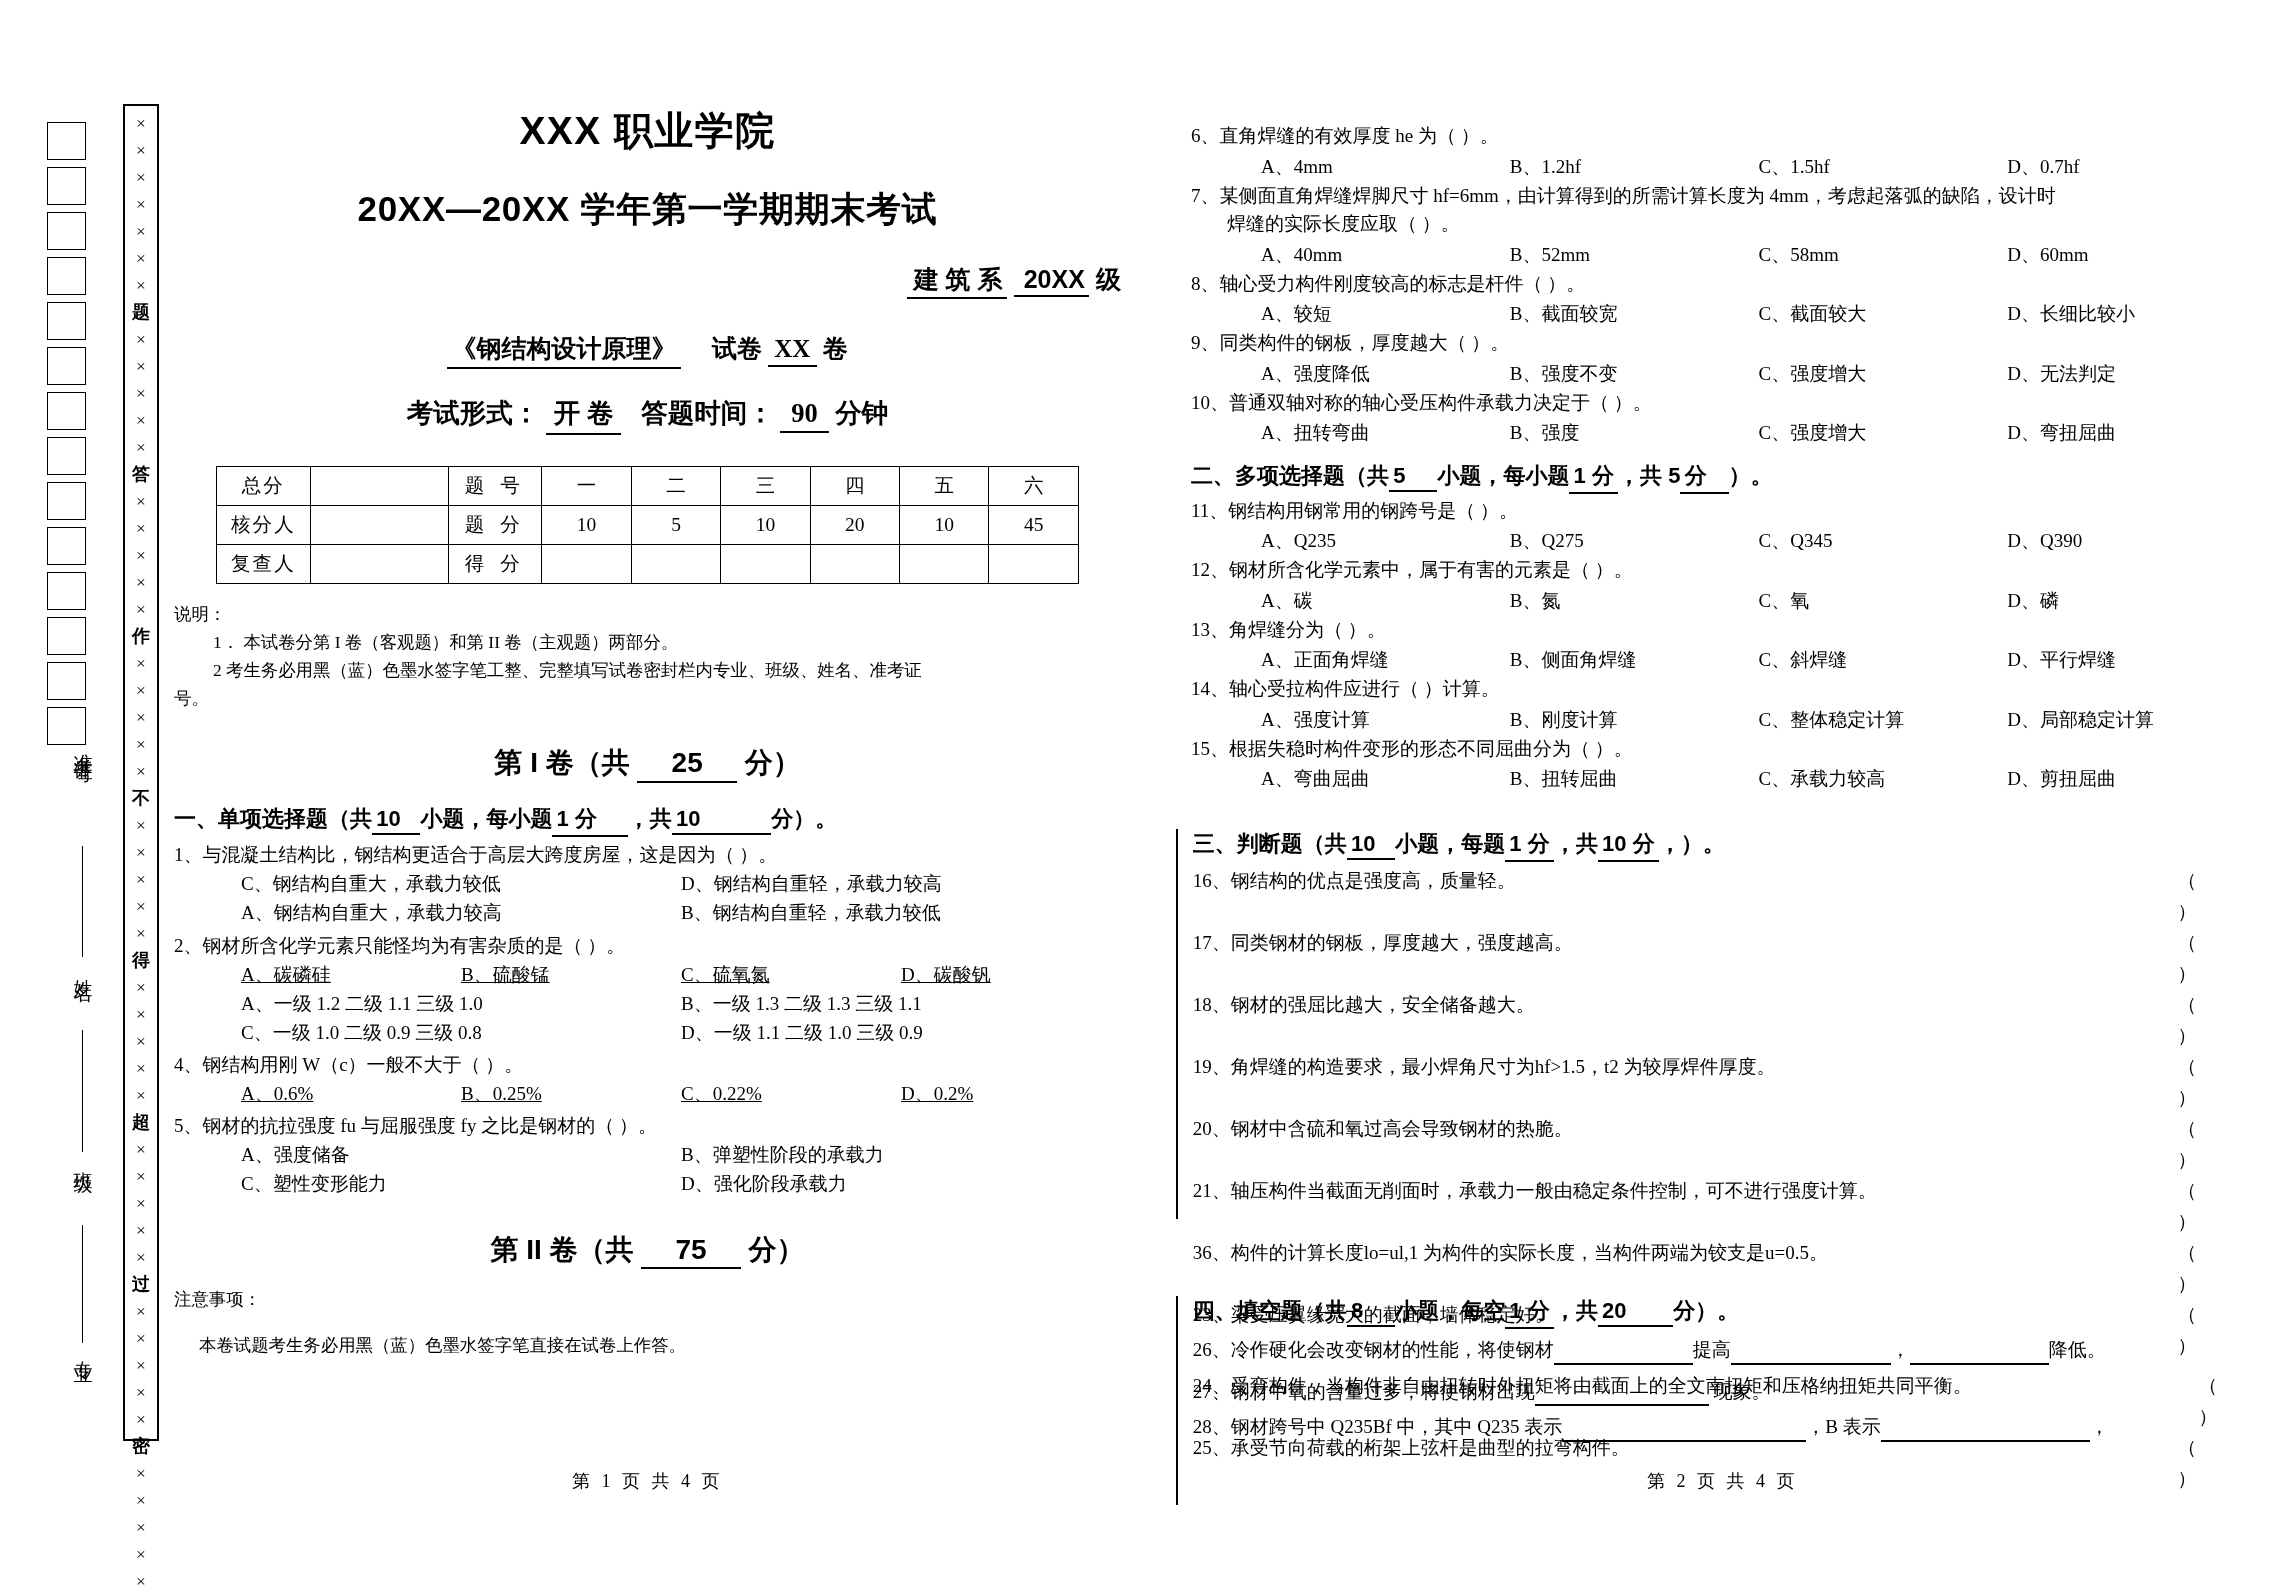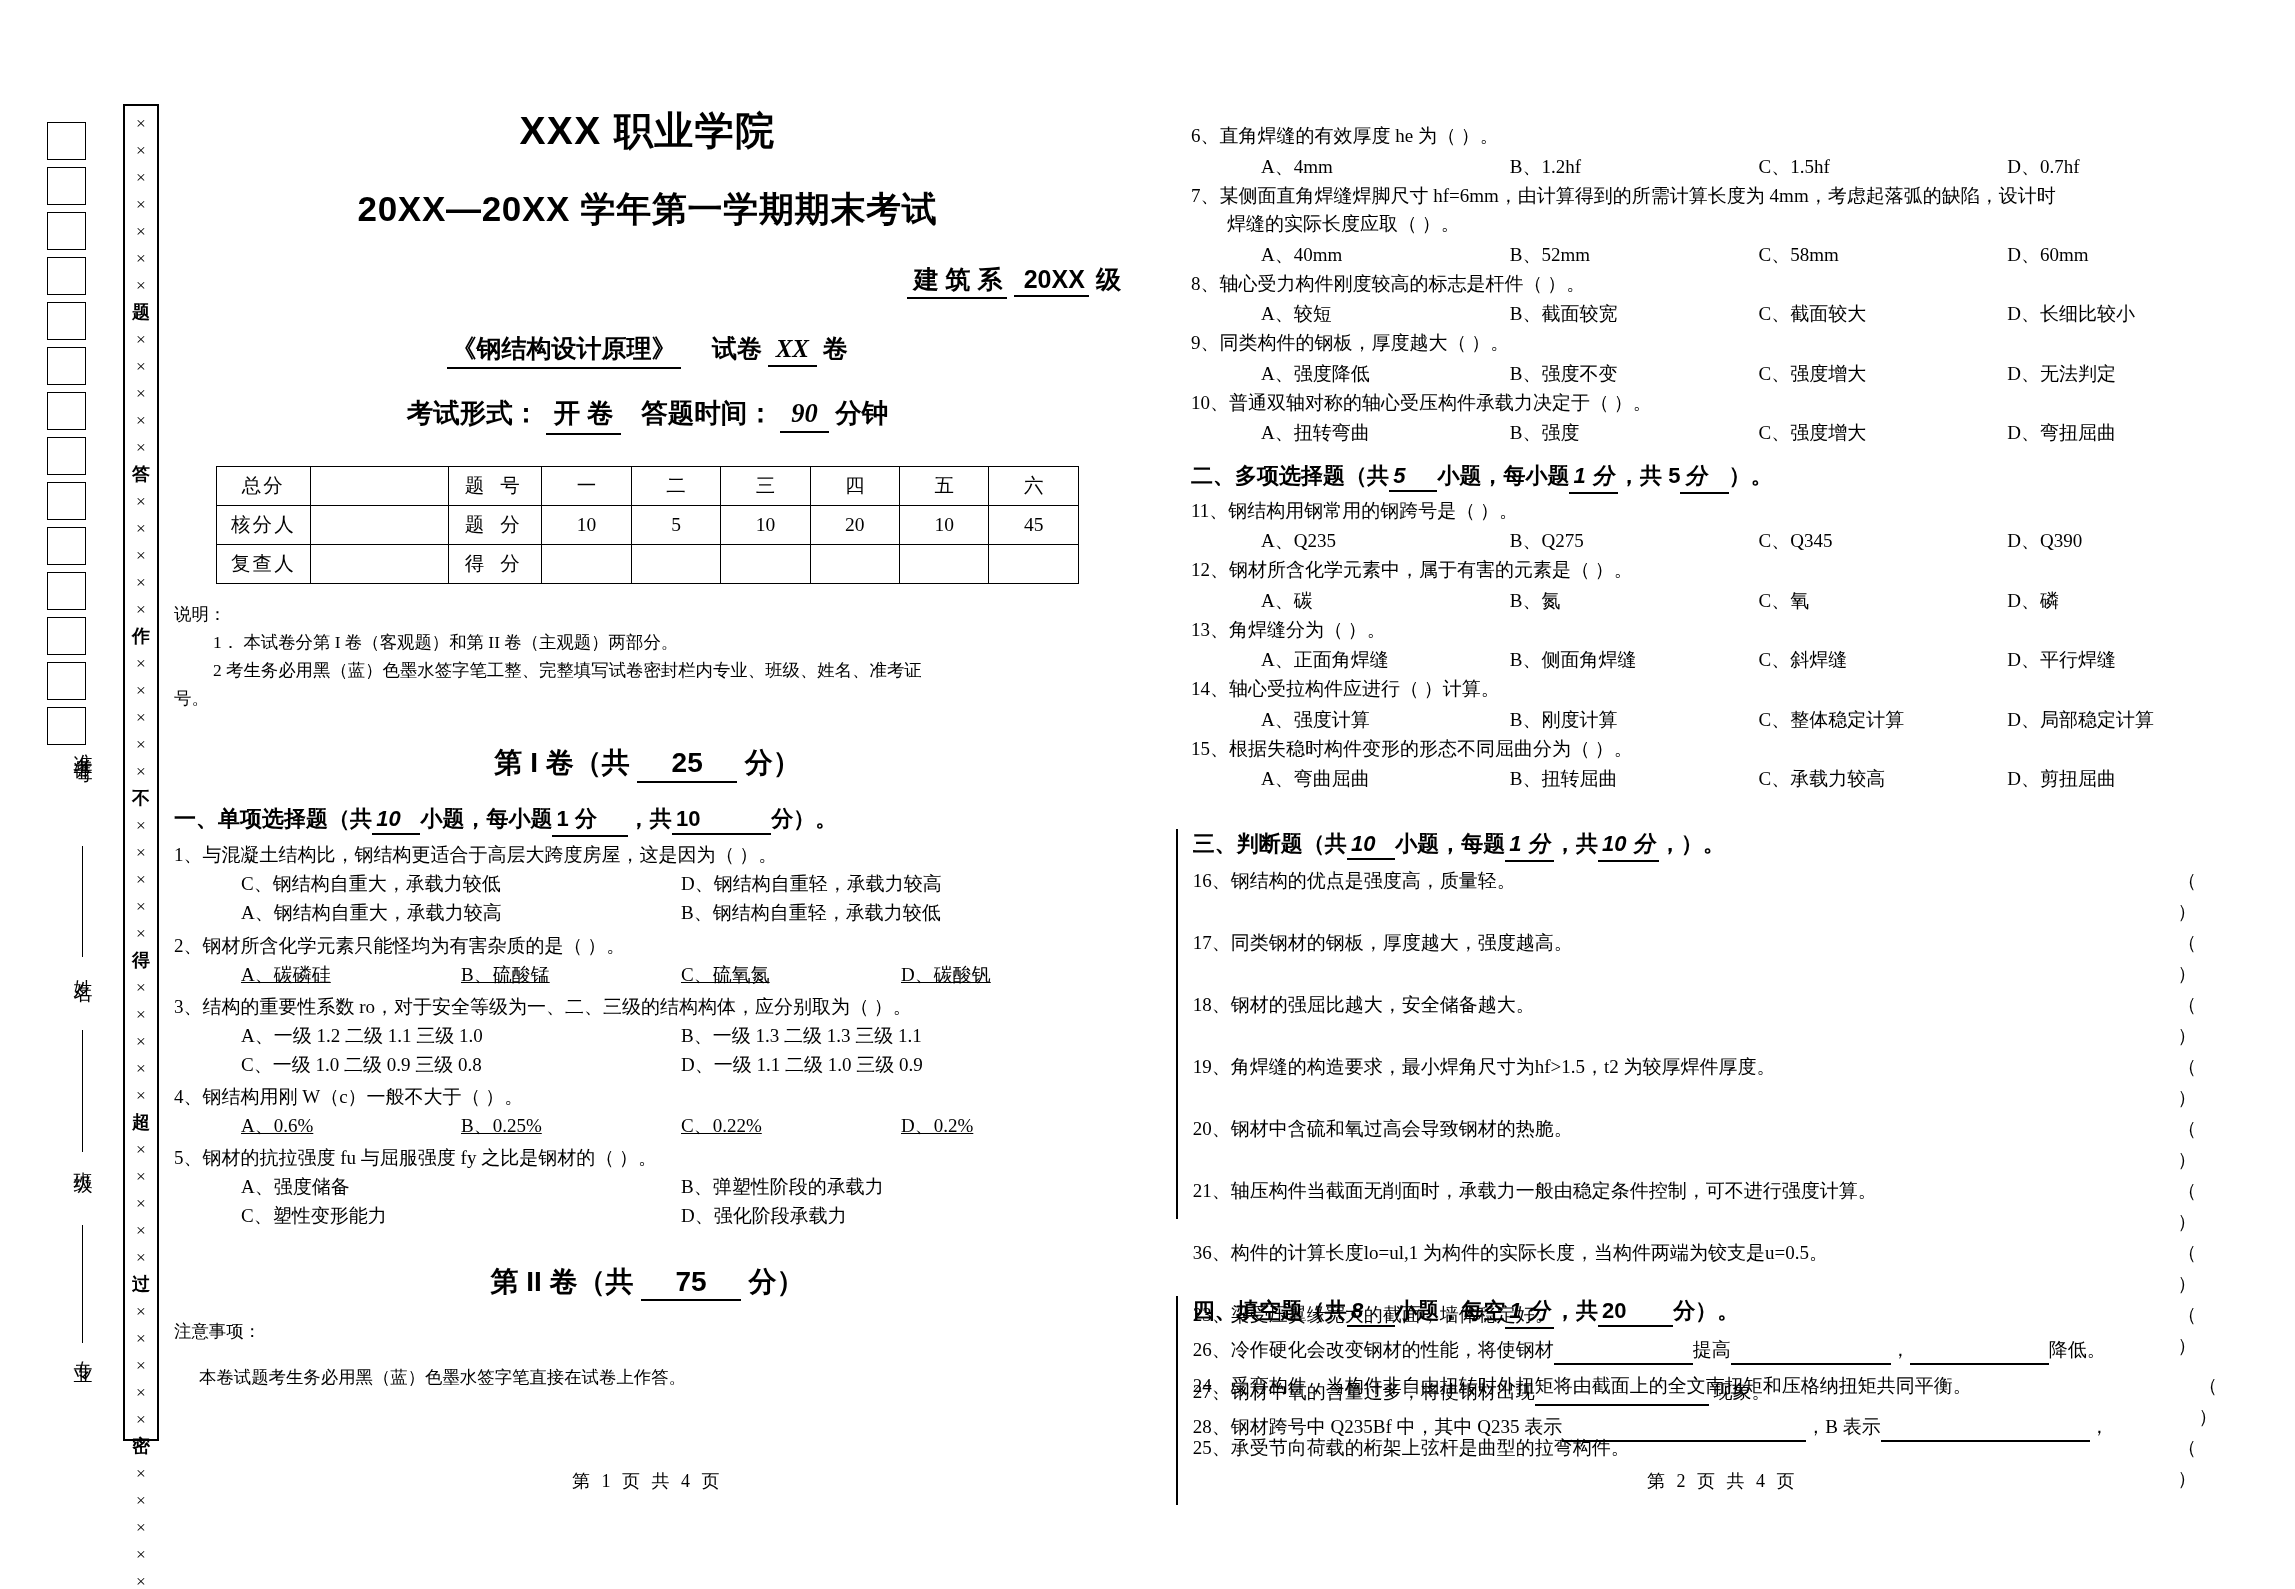--- a/index.html
+++ b/index.html
@@ -49,21 +49,21 @@
   .title1{font-size:39px;font-weight:bold;text-align:center;letter-spacing:1.4px;
           font-family:"Liberation Sans","DejaVu Sans",sans-serif;margin-top:7px;}
   .title2{font-size:35px;font-weight:bold;text-align:center;letter-spacing:0.7px;
           font-family:"Liberation Sans","DejaVu Sans",sans-serif;margin-top:28px;}
   .title3{font-size:25px;font-weight:bold;text-align:right;margin-top:30px;
           font-family:"Liberation Sans","DejaVu Sans",sans-serif;}
   .title4{font-size:25px;text-align:center;margin-top:33px;font-weight:bold;}
   .title5{font-size:26.5px;text-align:center;margin-top:26.5px;font-weight:bold;}
 
   .ul{display:inline-block;border-bottom:2.1px solid #000;padding:0 4.2px 1.4px 4.2px;}
-  .ul.w1{min-width:40px;font-style:italic;} .ul.w2{min-width:67px;} .ul.w3{min-width:91px;}
+  .ul.w1{min-width:40px;} .ul.w2{min-width:67px;} .ul.w3{min-width:91px;}
   .ul.wide{min-width:209px;}
 
   
   table.score{border-collapse:collapse;margin:31px auto 0 auto;width:863px;}
   table.score td{border:1.4px solid #000;height:36px;text-align:center;font-size:19.5px;
                  font-family:"Liberation Serif","DejaVu Serif",serif;}
   table.score td.lbl{width:84px;letter-spacing:2.1px;}
   table.score td.blank{width:125px;}
   table.score td.hd{width:84px;letter-spacing:5.6px;}
   table.score td.num{width:80px;}
@@ -293,21 +293,20 @@
       </div>
 
       <div class="q"><span>2、</span><span>钢材所含化学元素只能怪均为有害杂质的是（          ）。</span></div>
       <div class="opts o4">
         <span>A、碳磷硅</span>
         <span>B、硫酸锰</span>
         <span>C、硫氧氮</span>
         <span>D、碳酸钒</span>
       </div>
 
-      <div class="q"><span>3、</span><span>结构的重要性系数 ro，对于安全等级为一、二、三级的结构构体，应分别取为（          ）。</span></div>
       <div class="opts o2">
         <span>A、一级 1.2  二级 1.1  三级 1.0</span>
         <span>B、一级 1.3  二级 1.3  三级 1.1</span>
       </div>
       <div class="opts o2">
         <span>C、一级 1.0  二级 0.9  三级 0.8</span>
         <span>D、一级 1.1  二级 1.0  三级 0.9</span>
       </div>
 
       <div class="q"><span>4、</span><span>钢结构用刚 W（c）一般不大于（        ）。</span></div>

